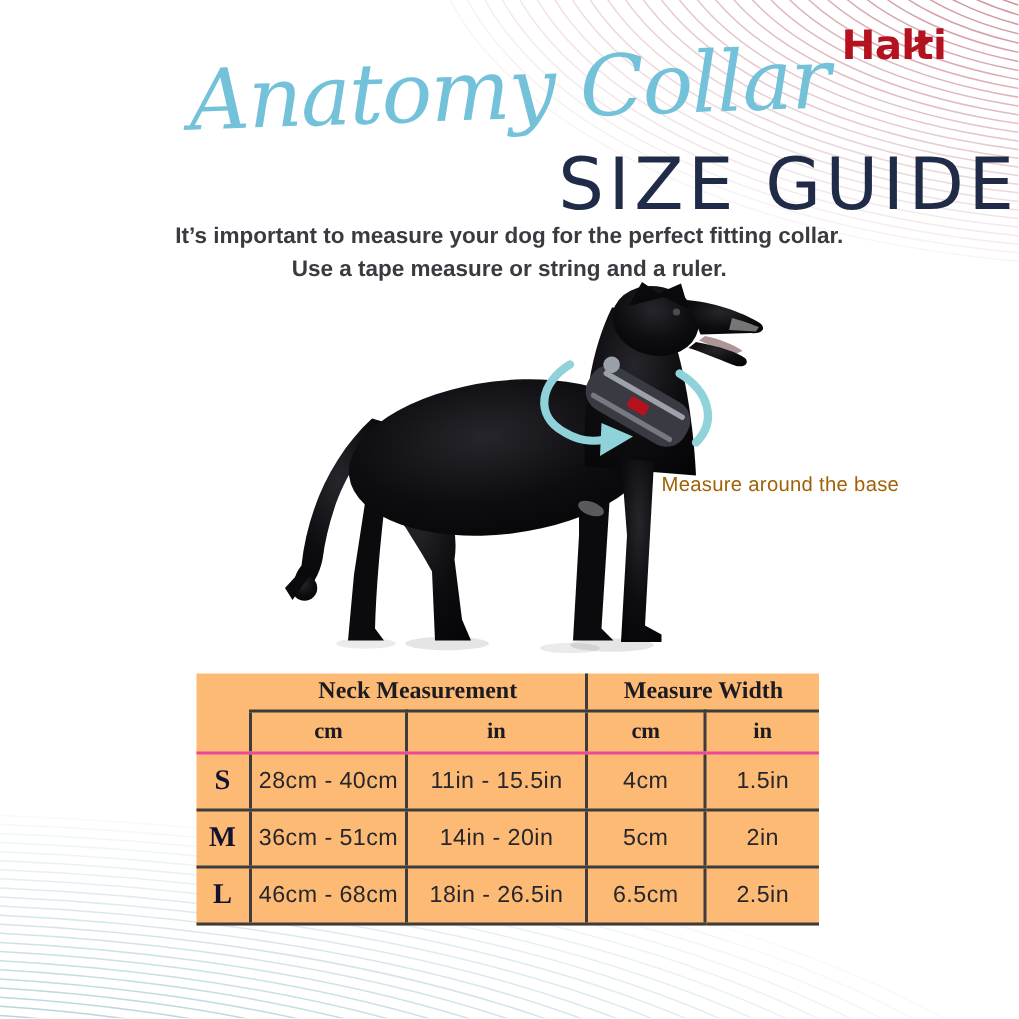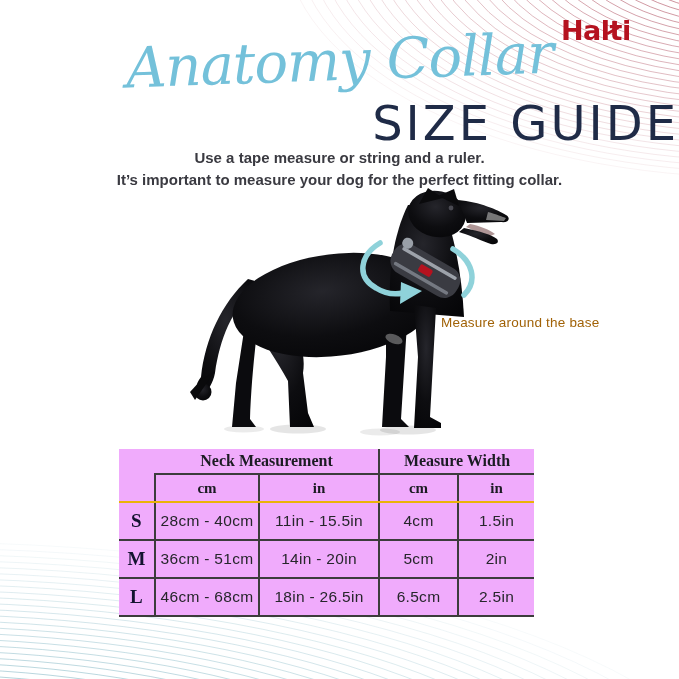--- a/index.html
+++ b/index.html
@@ -38,29 +38,29 @@
   .subtitle span{display:block;}
   
   .dog-wrap{position:absolute;left:170px;top:186px;width:360px;height:252px;z-index:1;}
   .caption{
     position:absolute;left:441px;top:313px;z-index:2;
     font-size:13.5px;color:#a16207;line-height:1.45;letter-spacing:0.2px;
   }
   .caption span{display:block;}
   
   table.size-table{
-    position:absolute;left:119px;top:449px;z-index:2;
-    border-collapse:collapse;background:#f0abfc;table-layout:fixed;
+    position:absolute;left:131px;top:449px;z-index:2;
+    border-collapse:collapse;background:#fdba74;table-layout:fixed;
   }
   .size-table td,.size-table th{padding:0;text-align:center;vertical-align:middle;}
   .serif-h{font-family:"Liberation Serif",serif;font-weight:bold;color:#1b1b22;}
   .group-row th{height:24px;font-size:16px;}
   .group-row th.bordered{border-bottom:2px solid #3c3c3c;}
   .group-row th.vline{border-left:2px solid #3c3c3c;}
-  .unit-row th{height:26px;font-size:15px;border-bottom:2px solid #eab308;}
+  .unit-row th{height:26px;font-size:15px;border-bottom:2px solid #ec4899;}
   .unit-row th.vline{border-left:2px solid #3c3c3c;}
   .data-row td{height:36px;font-size:15.5px;color:#26262b;border-bottom:2px solid #3c3c3c;letter-spacing:0.3px;}
   .data-row td.vline{border-left:2px solid #3c3c3c;}
   .data-row td.size-lab{font-family:"Liberation Serif",serif;font-weight:bold;font-size:19px;color:#131330;}
 </style>
 </head>
 <body>
 
 <svg id="decor-top" class="decor">
     <ellipse cx="760" cy="-60" rx="128.0" ry="64.0" fill="none" stroke="#a84052" stroke-width="1" opacity="0.600"></ellipse>
@@ -124,22 +124,22 @@
   </svg>
 
 <div class="logo">
   <span>Halti</span>
   <span class="t-slash"></span>
 </div>
 
 <div class="script-title">Anatomy Collar</div>
 <div class="main-title">SIZE GUIDE</div>
 <div class="subtitle">
+  <span>It’s important to measure your dog for the perfect fitting collar.</span>
   <span>Use a tape measure or string and a ruler.</span>
-  <span>It’s important to measure your dog for the perfect fitting collar.</span>
 </div>
 
 <div class="dog-wrap">
   <svg viewBox="0 0 360 250" width="360" height="252">
     <defs>
       <radialGradient id="dg" cx="45%" cy="35%" r="80%">
         <stop offset="0%" stop-color="#25252b"></stop>
         <stop offset="55%" stop-color="#0d0d10"></stop>
         <stop offset="100%" stop-color="#050507"></stop>
       </radialGradient>

